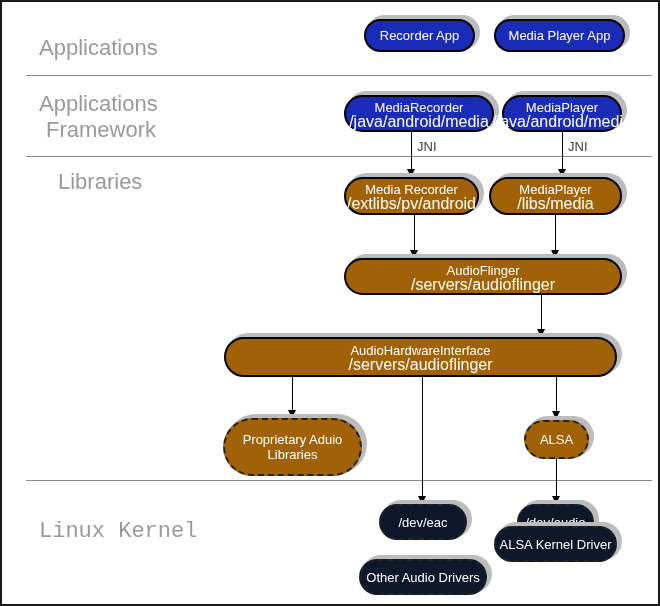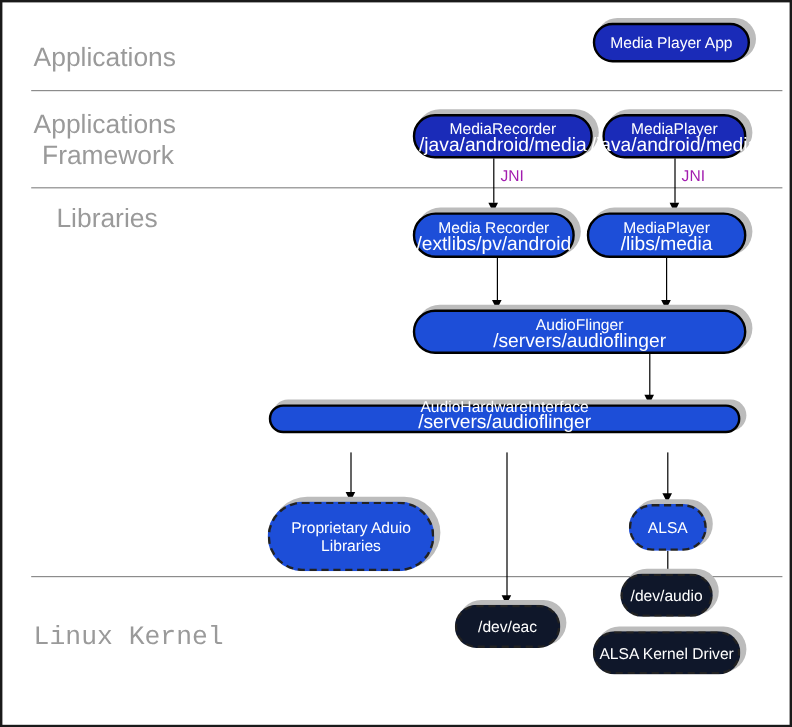--- a/index.html
+++ b/index.html
@@ -2,72 +2,72 @@
 <html><head>
 <meta charset="utf-8">
 <style>
   html,body{margin:0;padding:0;background:#fff;}
   .canvas{
     position:relative;width:660px;height:606px;box-sizing:border-box;
     border:2px solid #1a1a1a;background:#ffffff;
     font-family:"Liberation Sans",sans-serif;overflow:hidden;
   }
   
-  .sec-label{position:absolute;color:#9a9a9a;font-size:22px;line-height:26px;white-space:pre;}
+  .sec-label{position:absolute;color:#9a9a9a;font-size:22px;line-height:26px;white-space:pre;margin-left:11px;}
   .lbl-apps{left:26px;top:33px;}
   .lbl-fw{left:26px;top:89px;}
   .lbl-fw .ln2{padding-left:7px;}
   .lbl-lib{left:26px;top:167px;}
   .lbl-lib .ln1{padding-left:19px;}
   .lbl-kernel{left:26px;top:517px;font-family:Liberation Mono, monospace;}
   
   .divider{position:absolute;left:24px;width:626px;height:1px;background:#8c8c8c;}
   .d1{top:73px;} .d2{top:154px;} .d3{top:478px;}
   
   .node{
     position:absolute;box-sizing:border-box;border-radius:999px;
     display:flex;flex-direction:column;align-items:center;justify-content:center;
     color:#ffffff;text-align:center;
     box-shadow:4px -3px 0 1px #bcbcbc;
   }
   .solid{border:2px solid #000000;}
   .dashed{border:2px dashed #222222;}
   .blue{background:#1a2bb8;}
-  .green{background:#1d4ed8;}
+  .green{background:#a16207;}
   .red{background:#0f172a;}
   .node .title{font-size:13px;line-height:15px;}
   .node .path{font-size:16px;line-height:13px;}
   .n-recorder-app{left:362px;top:17px;width:111px;height:33px;}
   .n-media-player-app{left:492px;top:17px;width:131px;height:33px;}
   .n-mr-fw{left:342px;top:93px;width:150px;height:37px;text-align:center;}
   .n-mp-fw{left:500px;top:93px;width:120px;height:37px;}
   .n-mr-lib{left:342px;top:175px;width:135px;height:38px;}
   .n-mp-lib{left:487px;top:175px;width:133px;height:38px;}
   .n-af{left:342px;top:256px;width:278px;height:37px;}
-  .n-ahi{left:222px;top:335px;width:393px;height:24px;justify-content:flex-end;}
+  .n-ahi{left:222px;top:335px;width:393px;height:40px;}
   .n-prop{left:221px;top:416px;width:139px;height:58px;}
   .n-alsa{left:522px;top:418px;width:65px;height:39px;}
   .n-dev-eac{left:377px;top:502px;width:88px;height:36px;}
-  .n-dev-audio{left:515px;top:476px;width:77px;height:36px;}
+  .n-dev-audio{left:515px;top:502px;width:77px;height:36px;}
   .n-oad{left:357px;top:557px;width:128px;height:36px;}
   .n-akd{left:492px;top:524px;width:123px;height:36px;align-items:center;}
   
   .vline{position:absolute;width:1px;background:#000;}
   .arrow{position:absolute;width:0;height:0;border-left:4px solid transparent;border-right:4px solid transparent;border-top:8px solid #000;}
   .l1{left:409px;top:130px;height:37px;} .a1{left:405px;top:167px;}
   .l2{left:560px;top:130px;height:37px;} .a2{left:556px;top:167px;}
   .l3{left:412px;top:213px;height:36px;} .a3{left:408px;top:248px;}
   .l4{left:553px;top:213px;height:36px;} .a4{left:549px;top:248px;}
   .l5{left:539px;top:293px;height:35px;} .a5{left:535px;top:327px;}
   .l6{left:290px;top:375px;height:34px;} .a6{left:286px;top:408px;}
   .l7{left:554px;top:375px;height:35px;} .a7{left:550px;top:409px;}
   .l8{left:420px;top:375px;height:120px;} .a8{left:416px;top:494px;}
   .l9{left:554px;top:457px;height:38px;} .a9{left:550px;top:494px;}
   
-  .jni{position:absolute;color:#a21caf;font-size:13px;}
+  .jni{position:absolute;color:#404040;font-size:13px;}
   .jni1{left:415px;top:137px;}
   .jni2{left:566px;top:137px;}
 </style>
 </head>
 <body>
 
 <div class="canvas">
 
   <div class="sec-label lbl-apps">Applications</div>
   <div class="sec-label lbl-fw"><div class="ln1">Applications</div><div class="ln2">Framework</div></div>
@@ -93,20 +93,23 @@
   <div class="vline l7"></div>
   <div class="arrow a7"></div>
   <div class="vline l8"></div>
   <div class="arrow a8"></div>
   <div class="vline l9"></div>
   <div class="arrow a9"></div>
 
   <div class="jni jni1">JNI</div>
   <div class="jni jni2">JNI</div>
 
+  <div class="node solid blue n-recorder-app">
+    <div class="title">Recorder App</div>
+  </div>
   <div class="node solid blue n-media-player-app">
     <div class="title">Media Player App</div>
   </div>
 
   <div class="node solid blue n-mr-fw">
     <div class="title">MediaRecorder</div>
     <div class="path">/java/android/media</div>
   </div>
   <div class="node solid blue n-mp-fw">
     <div class="title">MediaPlayer</div>
@@ -136,17 +139,20 @@
   <div class="node dashed green n-alsa">
     <div class="title">ALSA</div>
   </div>
 
   <div class="node dashed red n-dev-eac">
     <div class="title">/dev/eac</div>
   </div>
   <div class="node dashed red n-dev-audio">
     <div class="title">/dev/audio</div>
   </div>
+  <div class="node dashed red n-oad">
+    <div class="title">Other Audio Drivers</div>
+  </div>
   <div class="node dashed red n-akd">
     <div class="title">ALSA Kernel Driver</div>
   </div>
 
 </div>
 
 </body></html>

